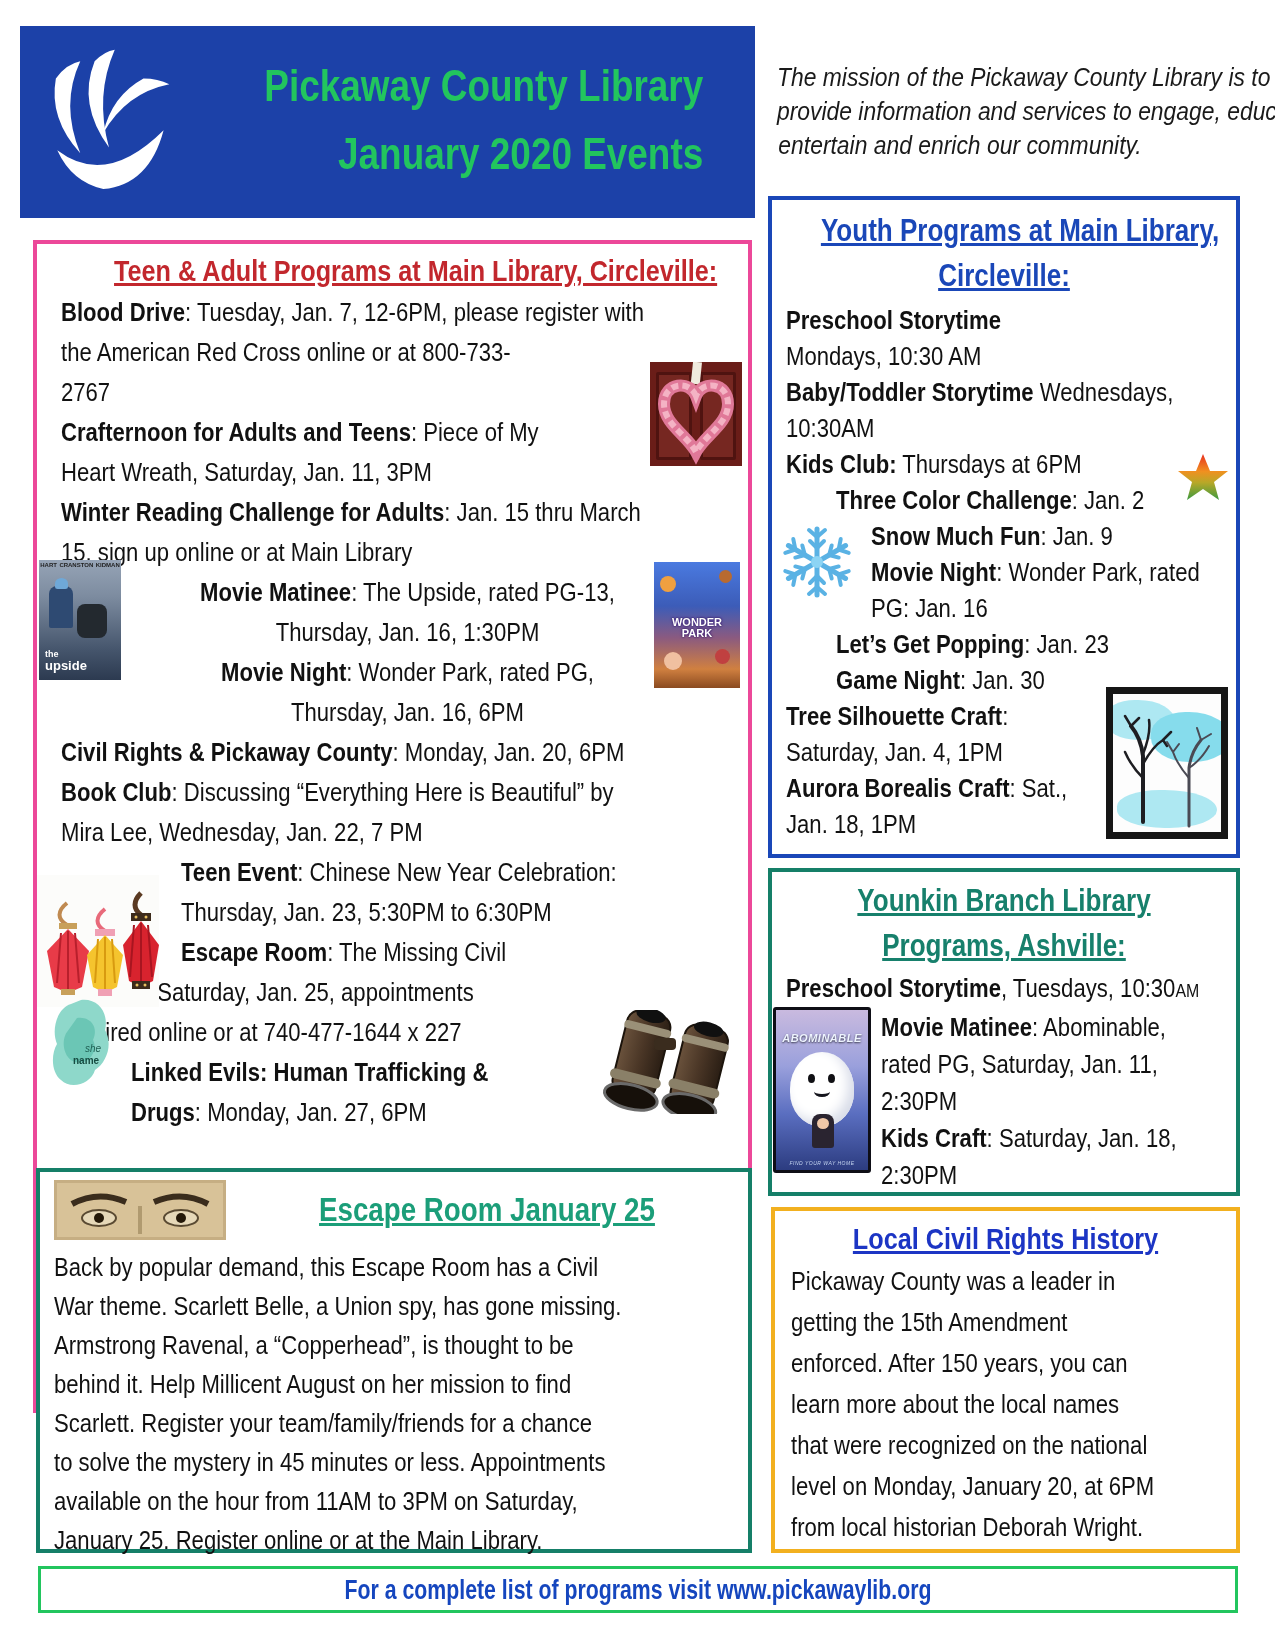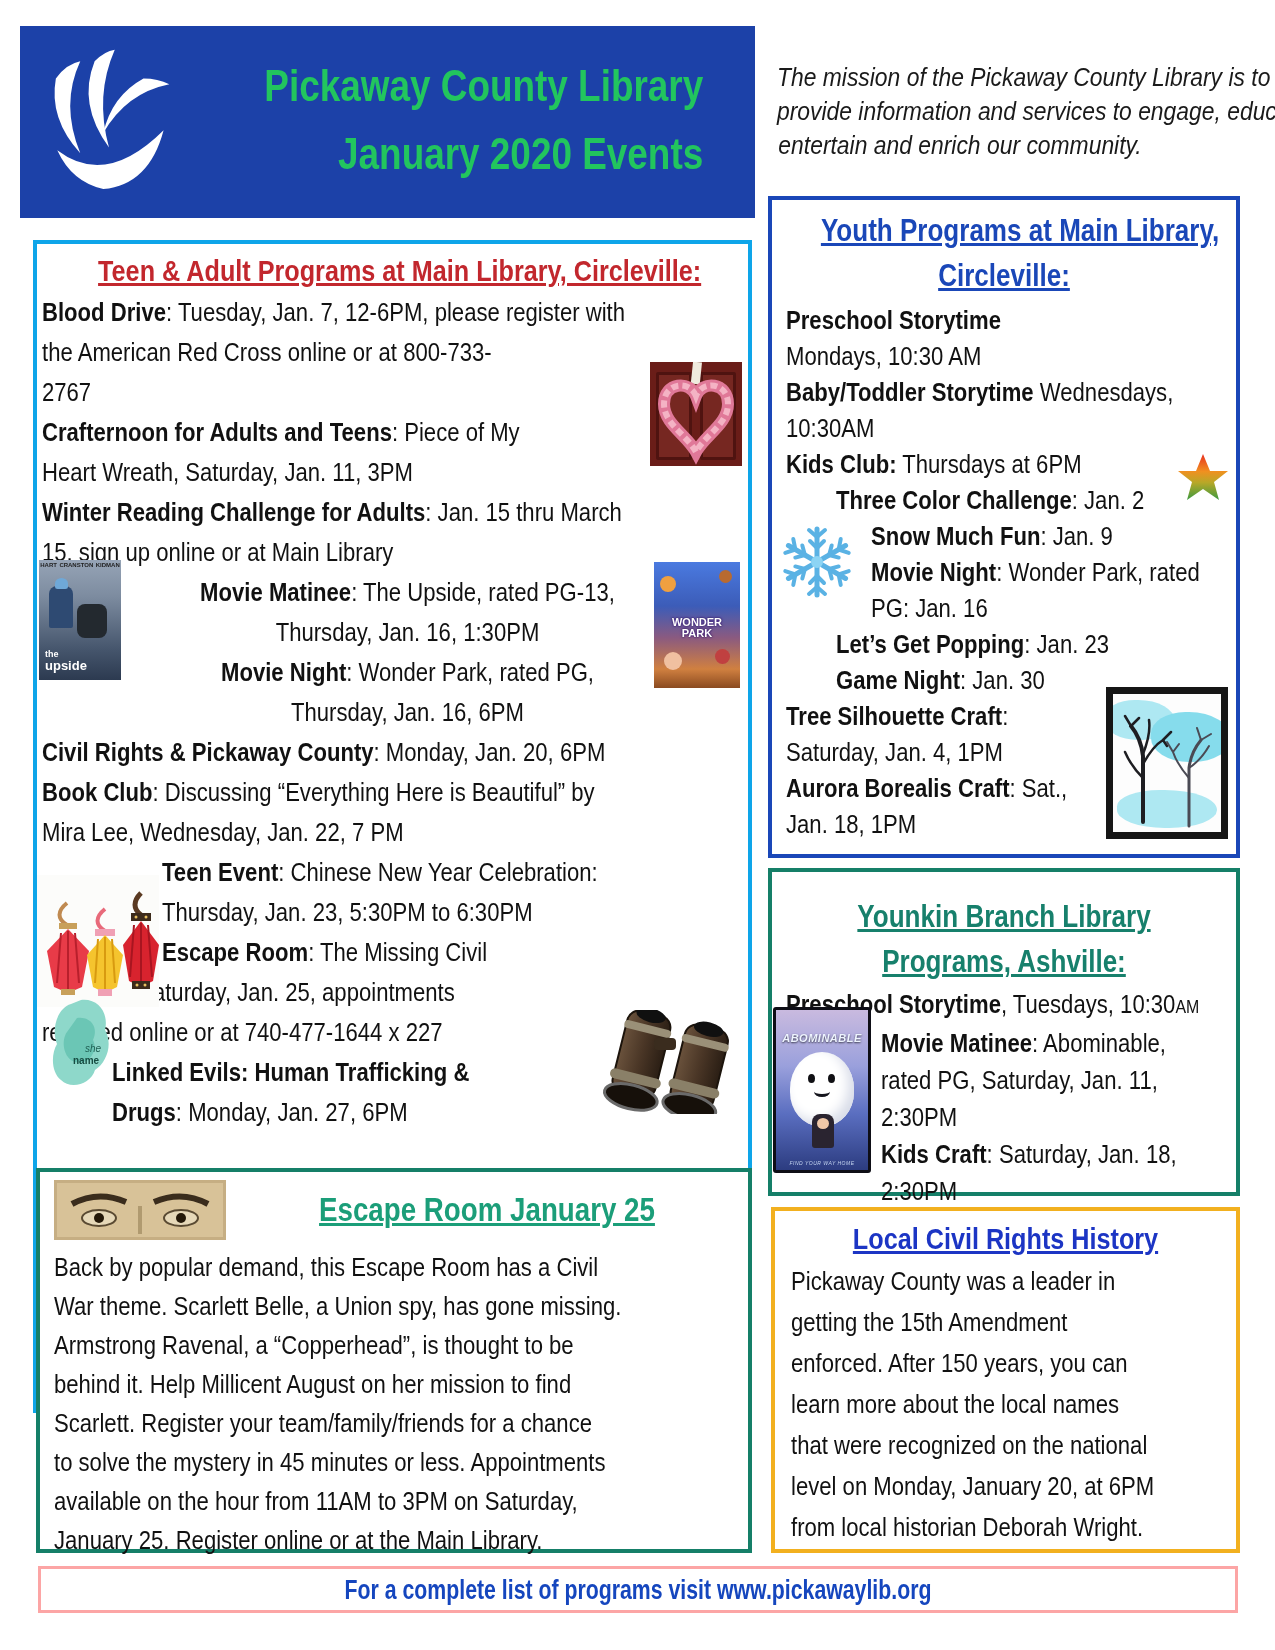--- a/index.html
+++ b/index.html
@@ -11,26 +11,26 @@
   .logo{position:absolute;left:14px;top:18px;width:150px;height:158px;}
   .banner-titles{position:absolute;right:52px;top:26px;text-align:right;color:#22c55e;font-weight:bold;}
   .banner-titles .t1,.banner-titles .t2{font-size:45px;line-height:68px;white-space:nowrap;
         transform:scaleX(.82);transform-origin:100% 50%;}
   .mission{position:absolute;left:752px;top:60px;width:416px;text-align:center;
         font-style:italic;font-size:21px;line-height:34px;color:#1a1a1a;}
   .mission .line{white-space:nowrap;transform:scaleX(.88);transform-origin:50% 50%;}
 
   
   .box{position:absolute;background:#fff;box-sizing:border-box;}
-  .box-red{left:33px;top:240px;width:719px;height:1173px;border:4px solid #0ea5e9;padding:6px 5px;}
+  .box-red{left:33px;top:240px;width:719px;height:1173px;border:4px solid #ec4899;padding:6px 24px;}
   .box-youth{left:768px;top:196px;width:472px;height:662px;border:4px solid #1a47b8;padding:8px 14px;}
-  .box-younkin{left:768px;top:868px;width:472px;height:328px;border:4px solid #157f68;padding:22px 14px;}
+  .box-younkin{left:768px;top:868px;width:472px;height:328px;border:4px solid #157f68;padding:6px 14px;}
   .box-civil{left:771px;top:1207px;width:469px;height:346px;border:4px solid #f2b01f;padding:6px 16px;}
   .box-escape{left:36px;top:1168px;width:716px;height:385px;border:4px solid #157f68;padding:8px 14px;}
-  .footer-box{position:absolute;left:38px;top:1566px;width:1200px;height:47px;border:3px solid #fca5a5;
+  .footer-box{position:absolute;left:38px;top:1566px;width:1200px;height:47px;border:3px solid #22c55e;
         box-sizing:border-box;text-align:center;}
   .footer-text{font-size:28px;font-weight:bold;color:#1546be;line-height:41px;white-space:nowrap;
         transform:scaleX(.76);transform-origin:50% 50%;}
 
   
   .box-title{font-weight:bold;text-align:center;text-decoration:underline;white-space:nowrap;
         transform:scaleX(.84);transform-origin:50% 50%;}
   .title-red{color:#c2272d;font-size:30px;line-height:42px;}
   .title-youth{color:#1a47b8;font-size:31px;line-height:45px;}
   .title-younkin{color:#17806c;font-size:31px;line-height:45px;}

